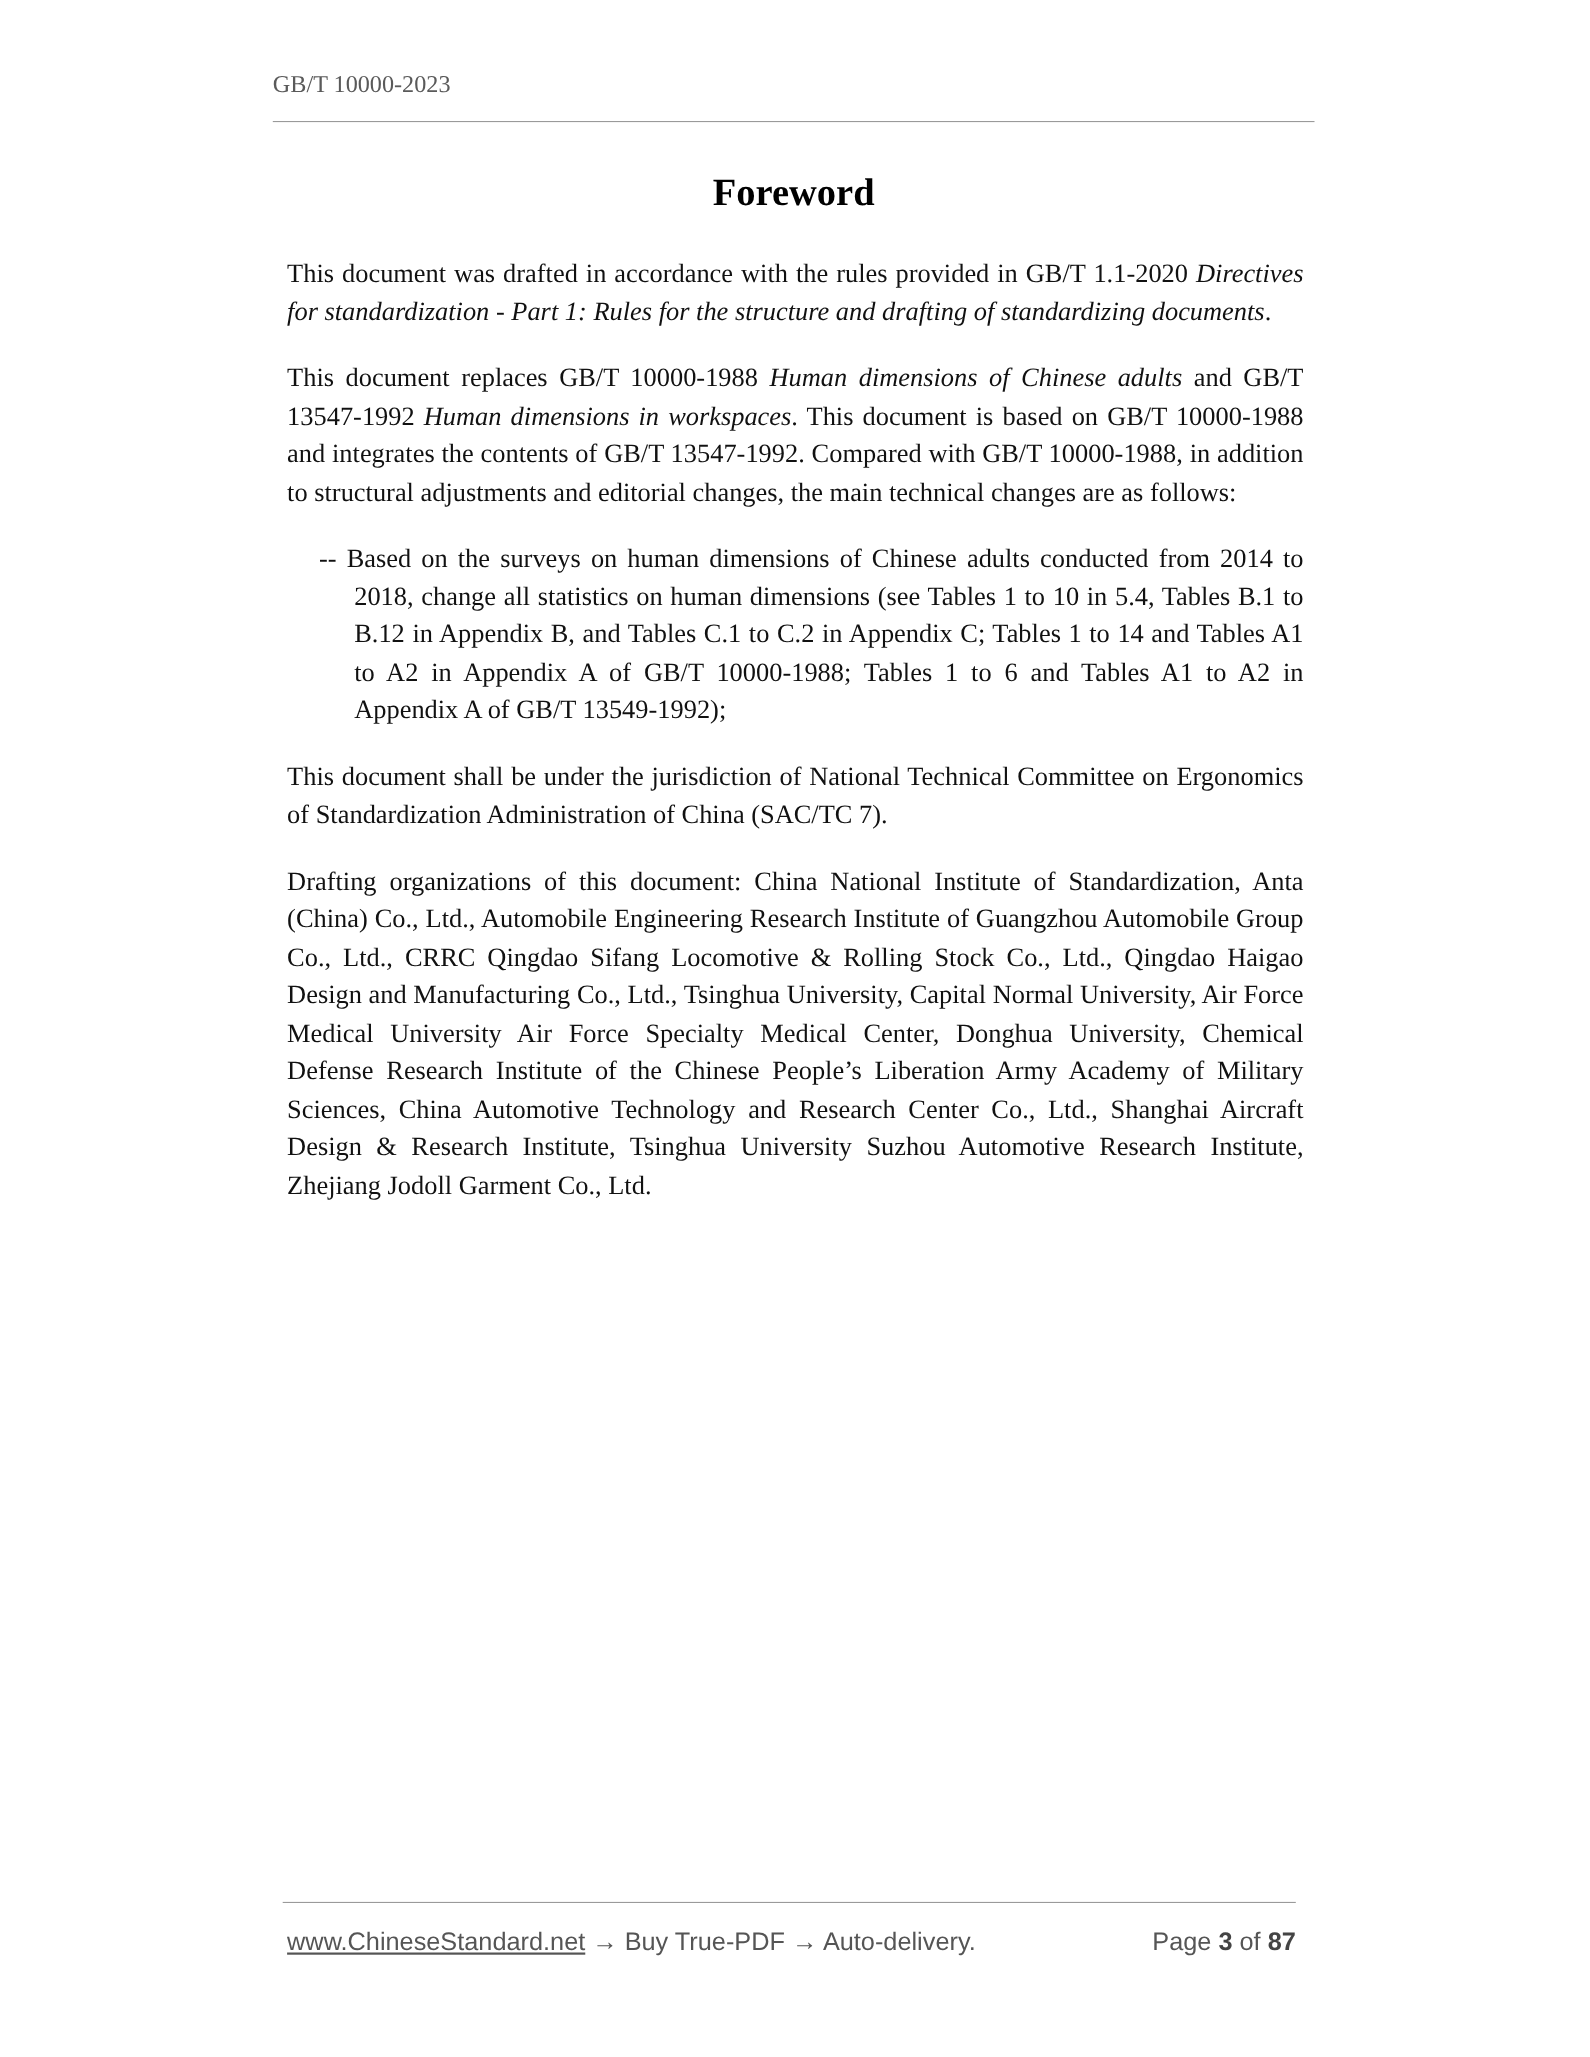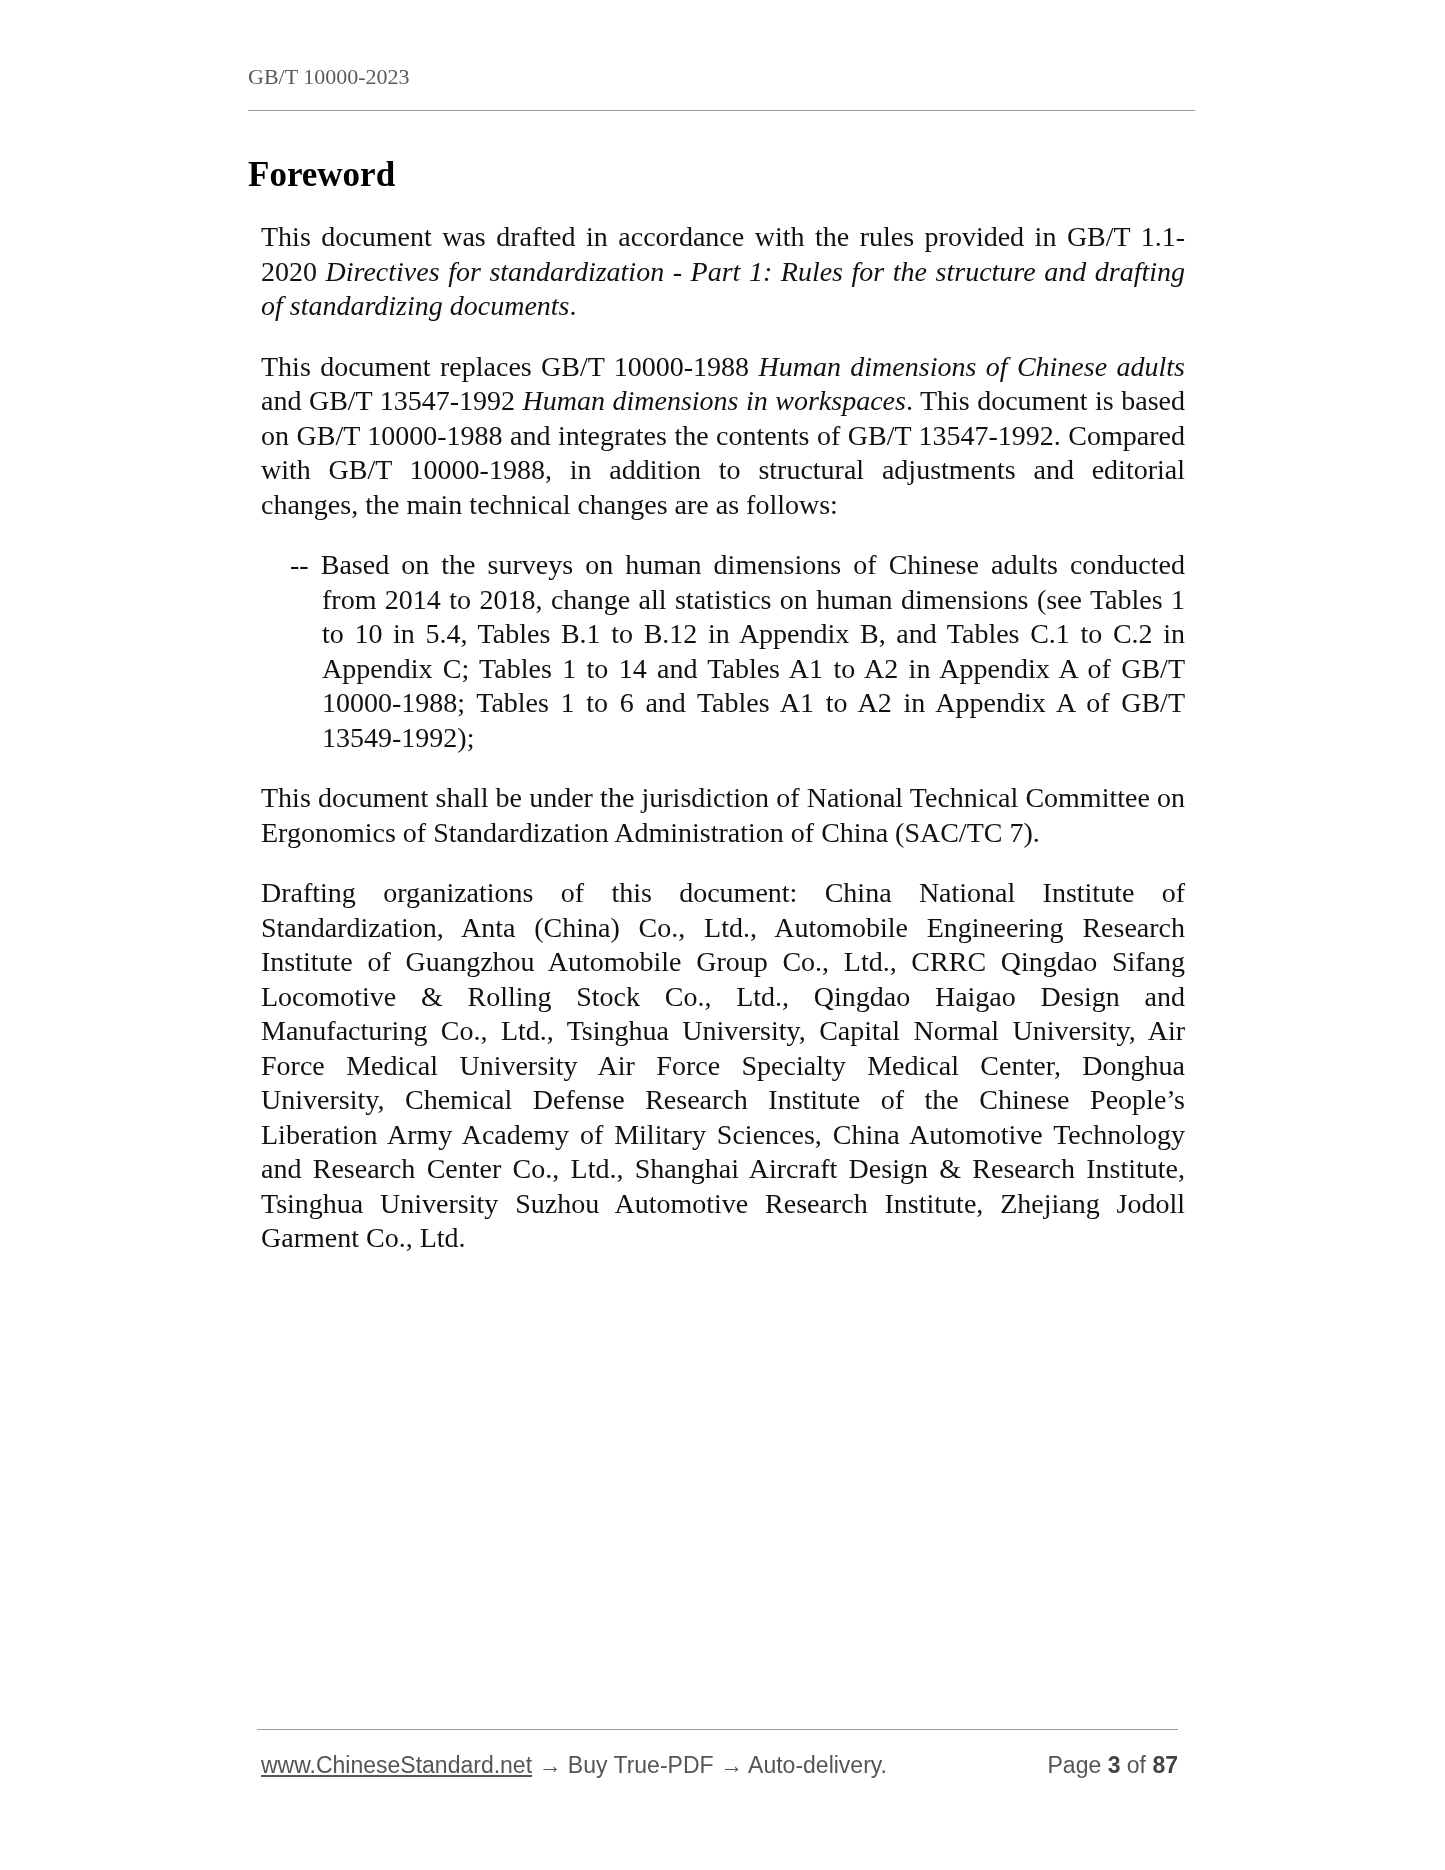--- a/index.html
+++ b/index.html
@@ -31,32 +31,33 @@
       top: 110px;
       width: 947px;
       height: 0;
       border-top: 1.5px solid #9a9a9a;
     }
     .title {
       position: absolute;
       left: 248px;
       top: 153px;
       width: 947px;
+      text-align: center;
       font-size: 35px;
       font-weight: bold;
       line-height: 44px;
       color: #000;
       margin: 0;
     }
     .body {
       position: absolute;
       left: 261px;
-      top: 220px;
+      top: 232px;
       width: 924px;
-      font-size: 28px;
+      font-size: 24px;
       line-height: 34.5px;
       text-align: justify;
     }
     .body p {
       margin: 0 0 26px 0;
     }
     .body p.bullet {
       padding-left: 61px;
       text-indent: -32px;
     }

